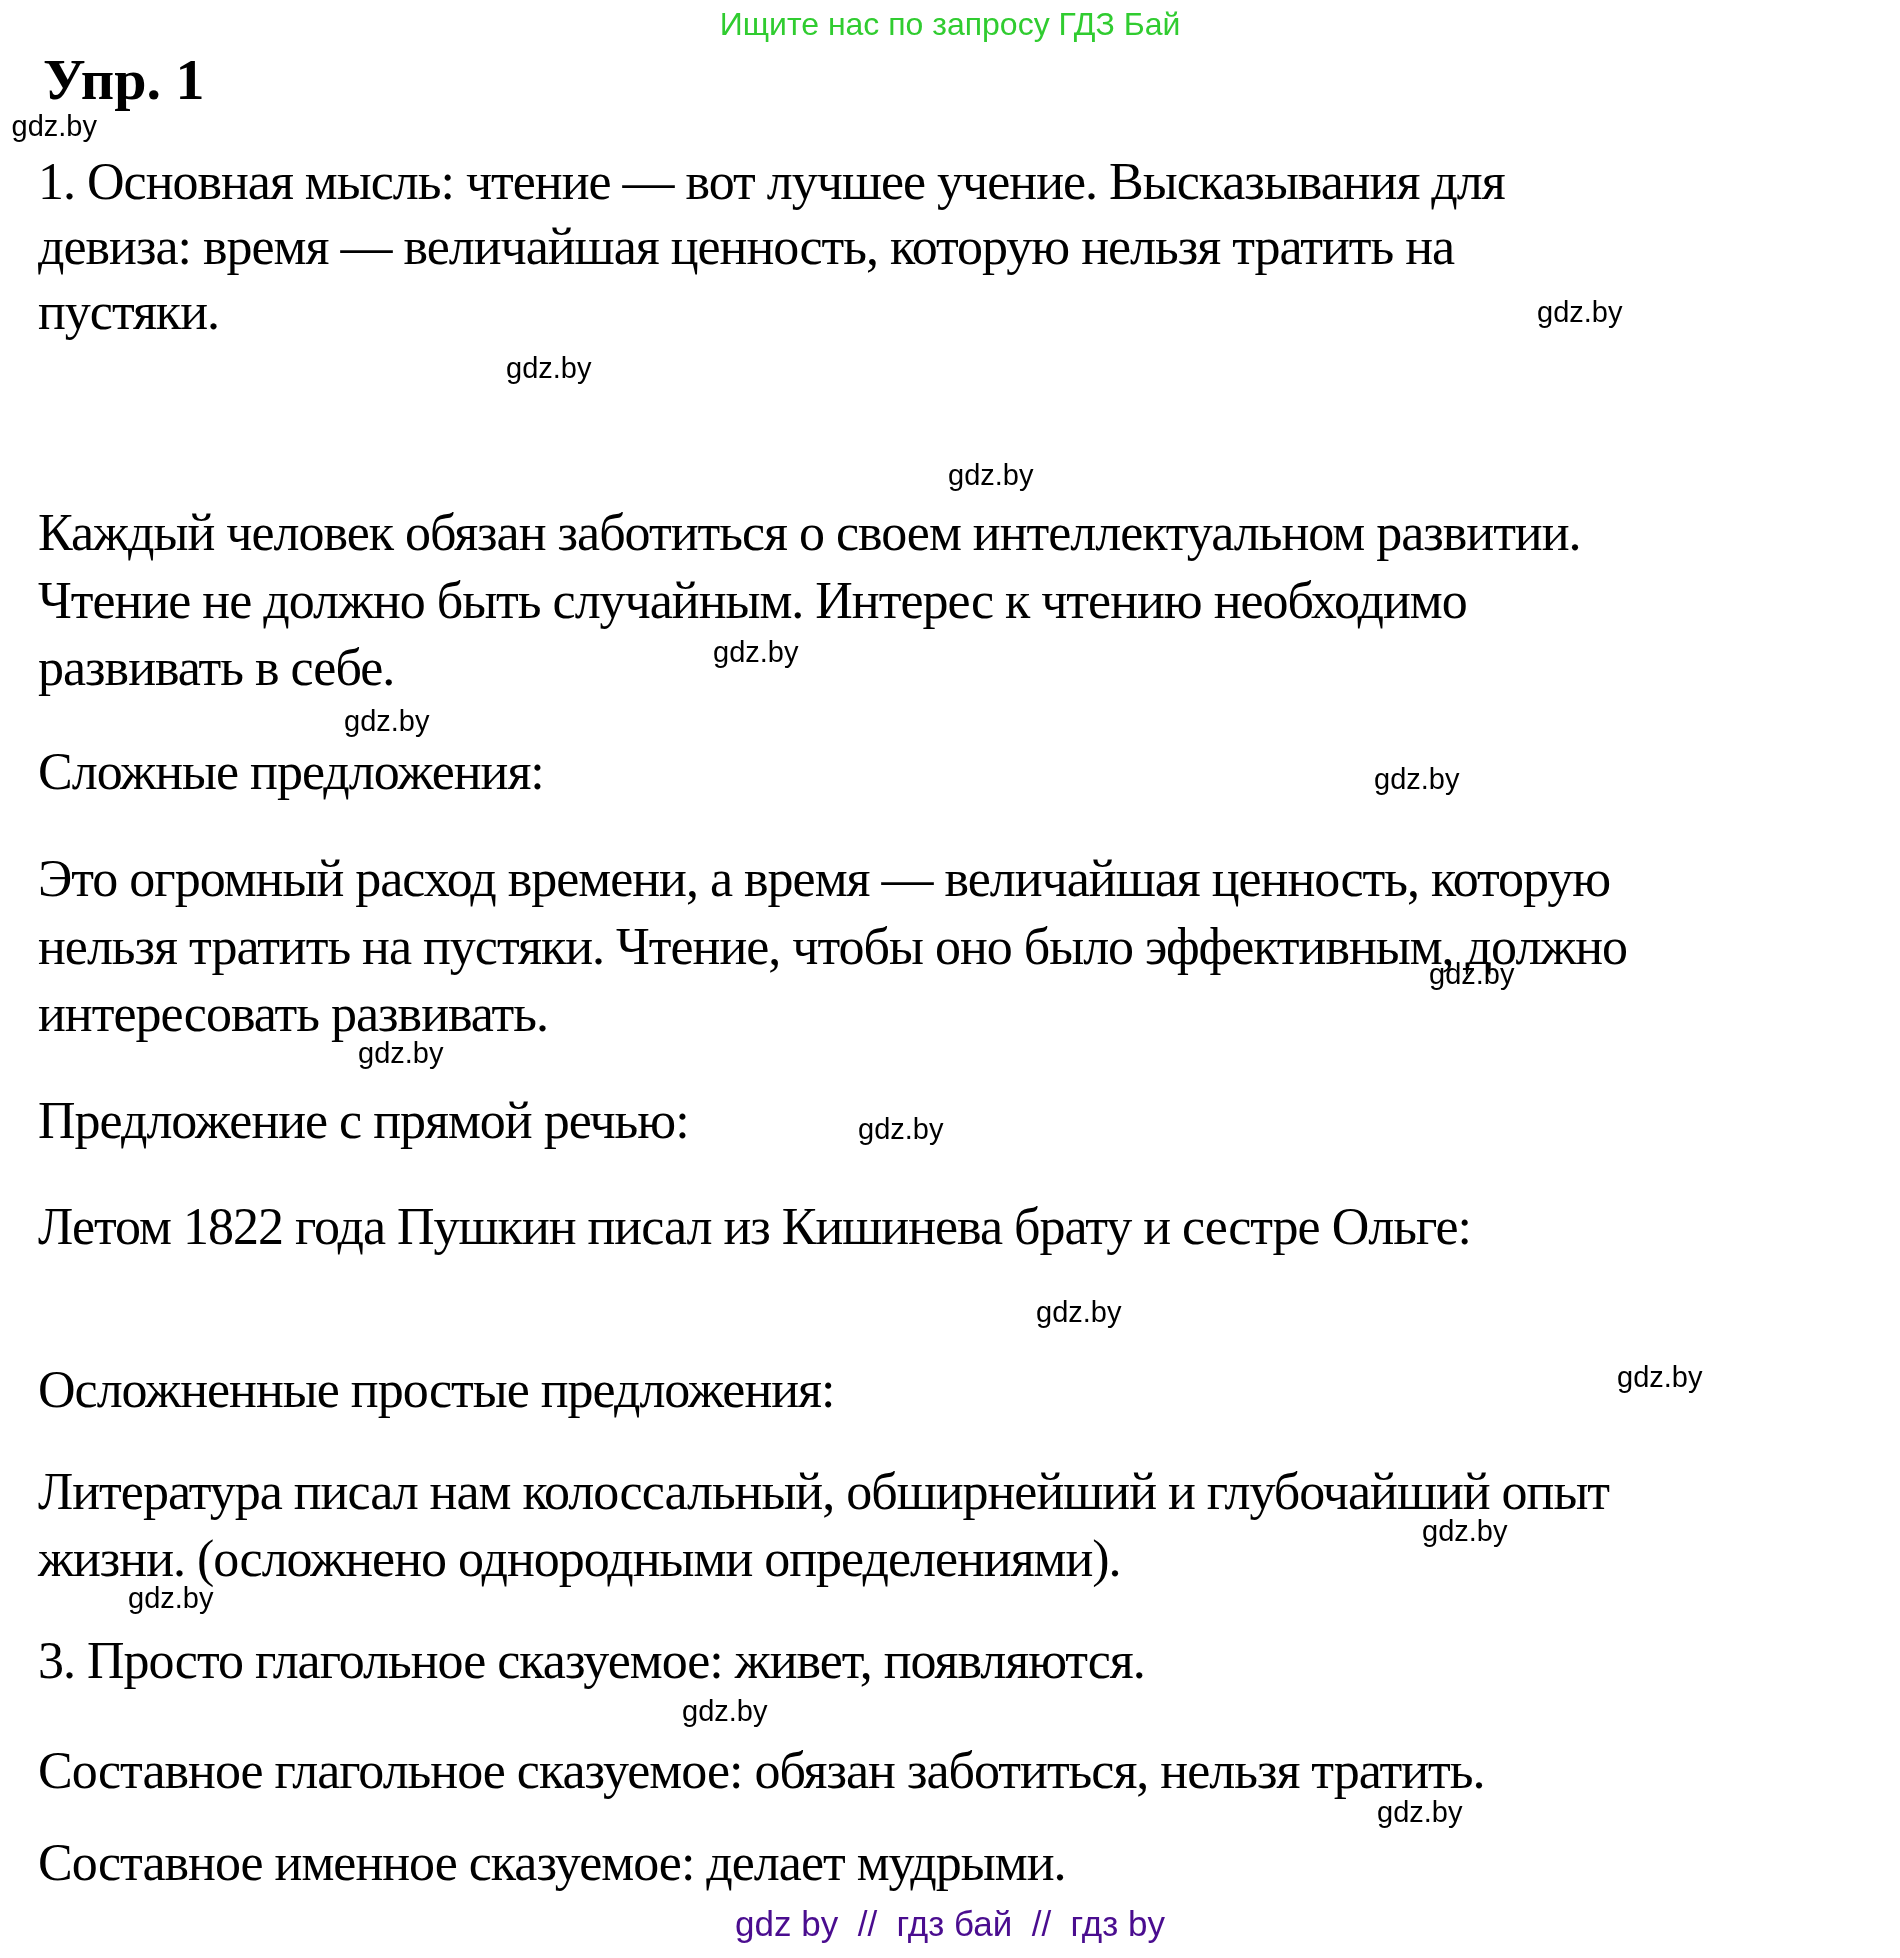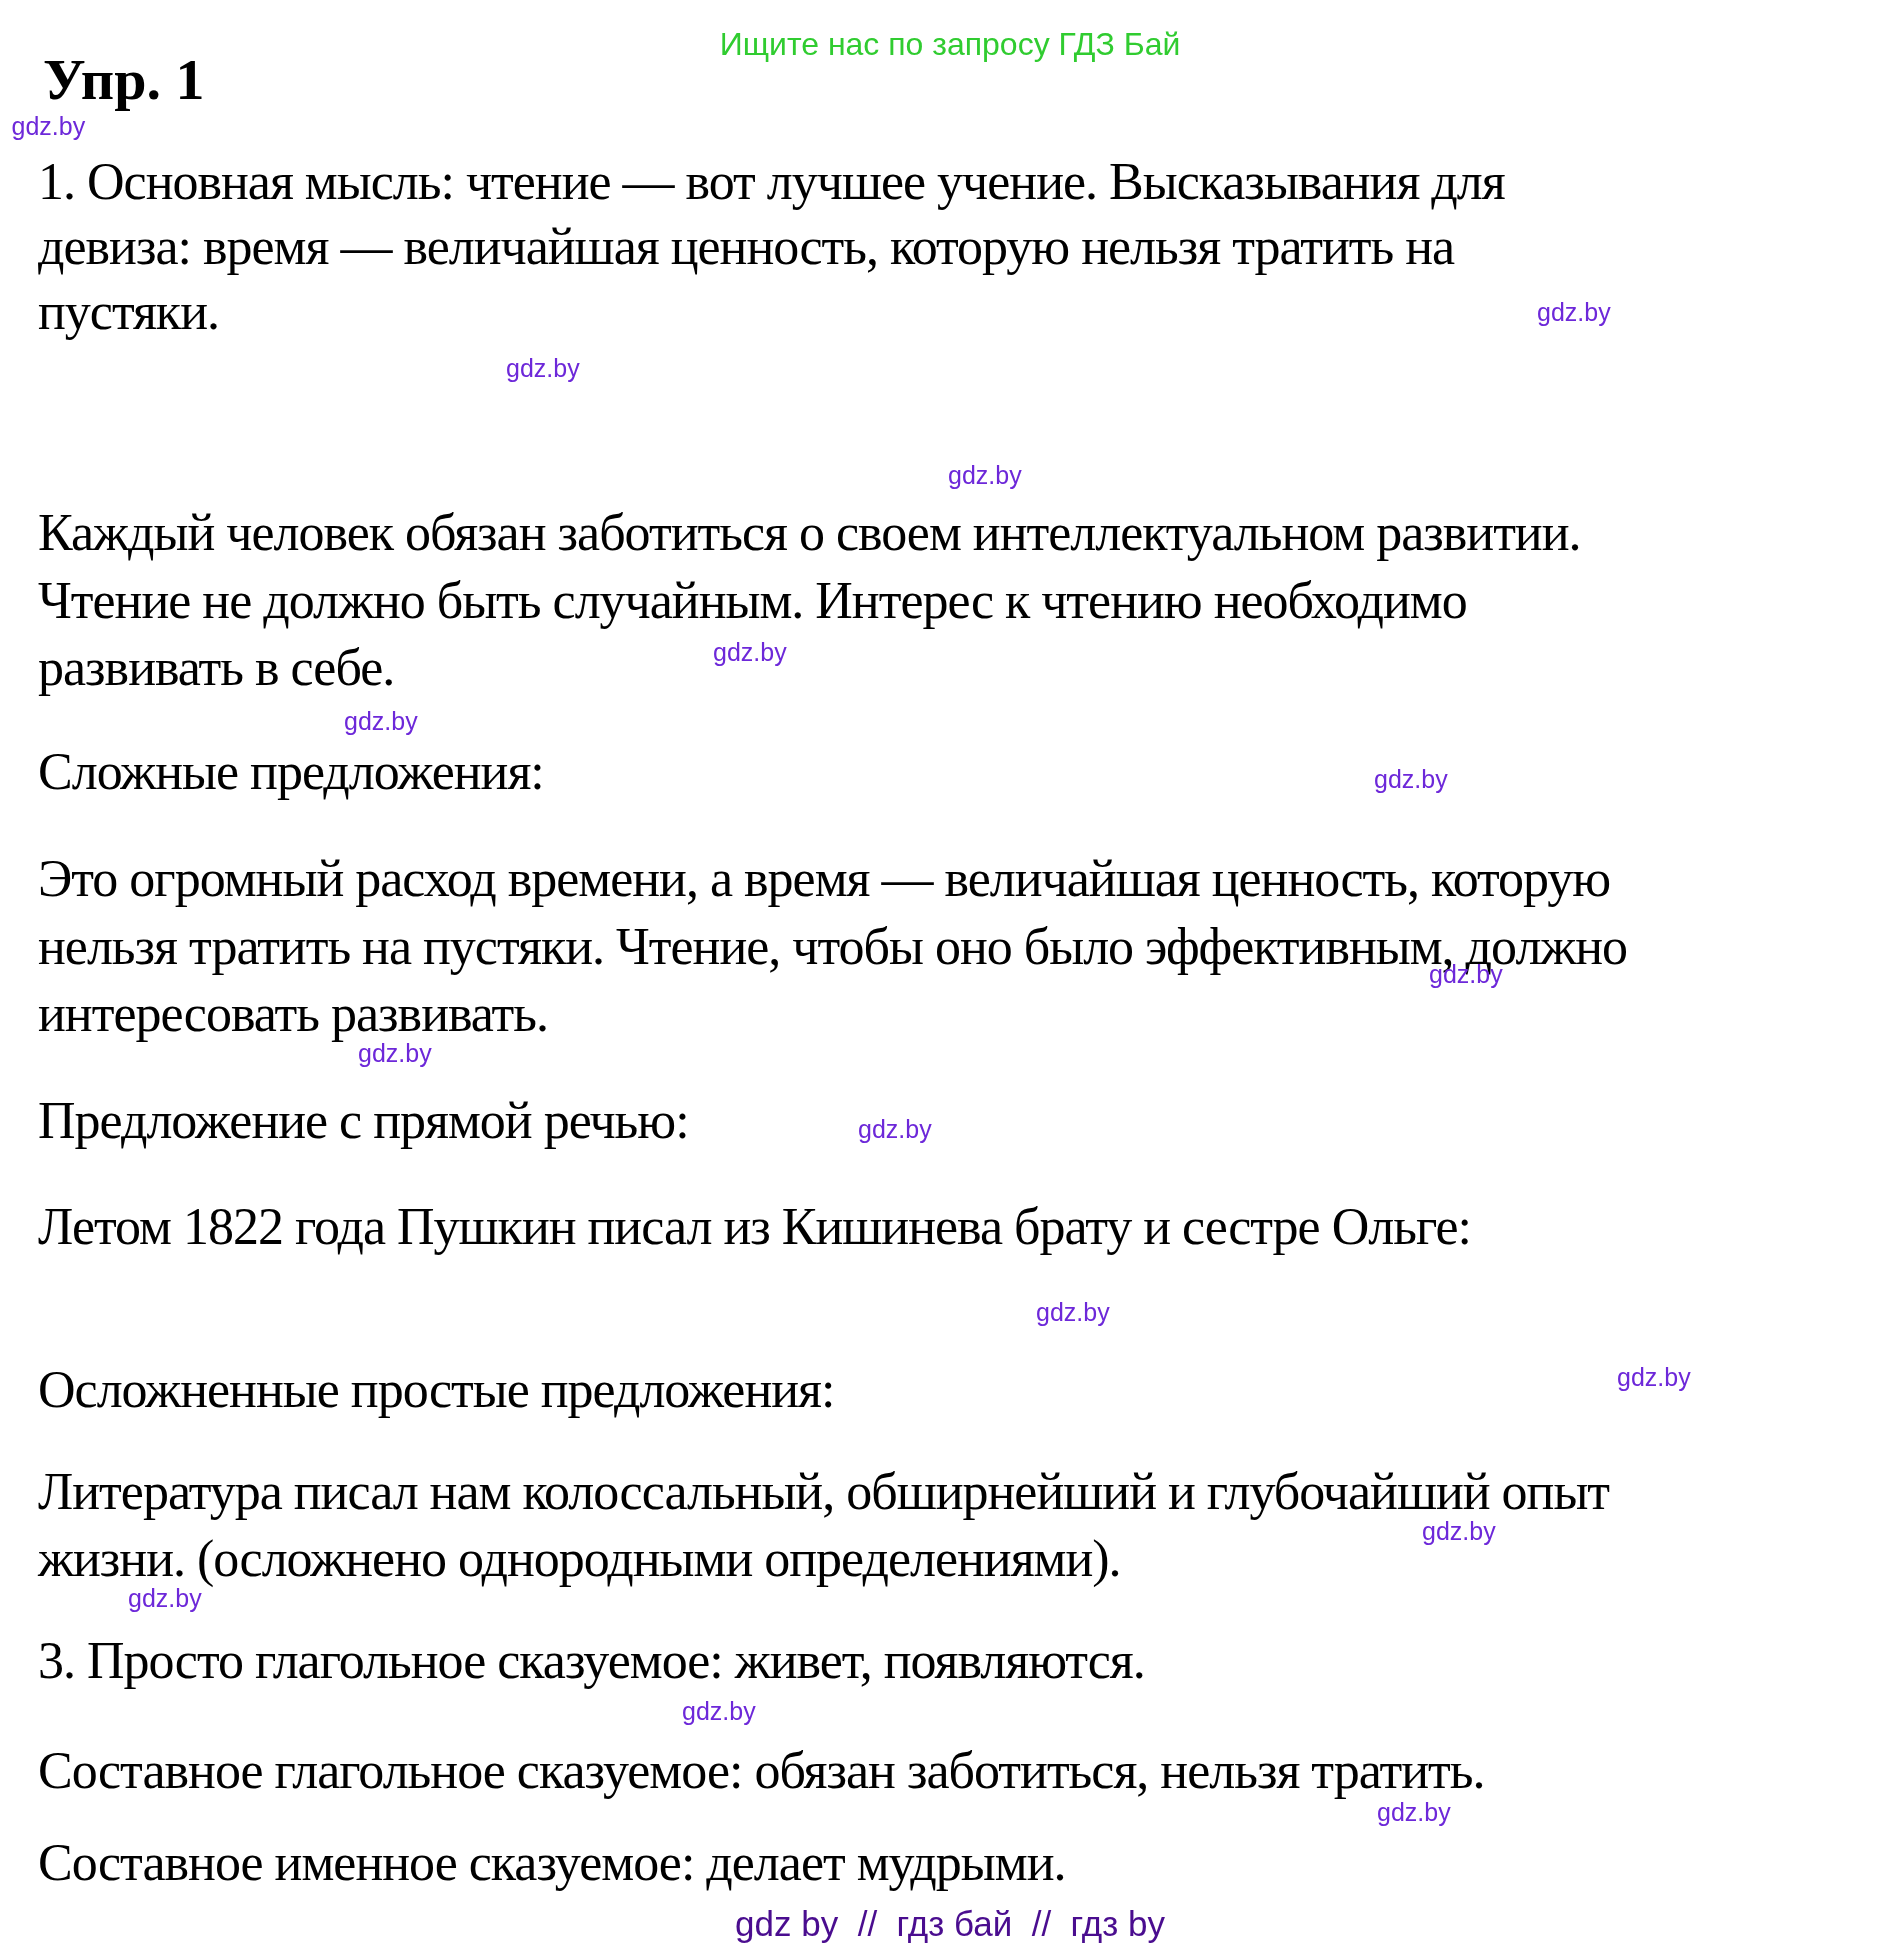--- a/index.html
+++ b/index.html
@@ -12,21 +12,20 @@
     font-family: "Liberation Serif", serif;
   }
   .banner {
     position: absolute;
     top: 5.8px; left: 0; width: 100%;
     text-align: center;
     font-family: "Liberation Sans", sans-serif;
     font-size: 32px;
     color: #30cc30;
     white-space: nowrap;
-    margin-top: 20px;
   }
   .title {
     position: absolute;
     left: 43px; top: 46px;
     font-family: "Liberation Serif", serif;
     font-weight: bold;
     font-size: 58px;
     color: #000000;
     white-space: nowrap;
   }
@@ -36,23 +35,23 @@
     font-family: "Liberation Serif", serif;
     font-size: 52px;
     line-height: 60px;
     letter-spacing: -1px;
     color: #000000;
     white-space: nowrap;
   }
   .wm {
     position: absolute;
     font-family: "Liberation Sans", sans-serif;
-    font-size: 25px;
+    font-size: 29px;
     line-height: 33px;
-    color: #6d28d9;
+    color: #000000;
     white-space: nowrap;
   }
   .footer {
     position: absolute;
     top: 1904px; left: 0; width: 100%;
     text-align: center;
     font-family: "Liberation Sans", sans-serif;
     font-size: 35px;
     color: #4a0d8f;
     white-space: pre;

